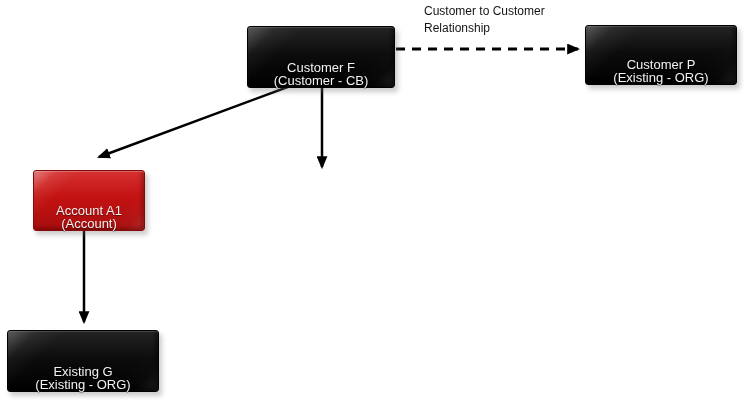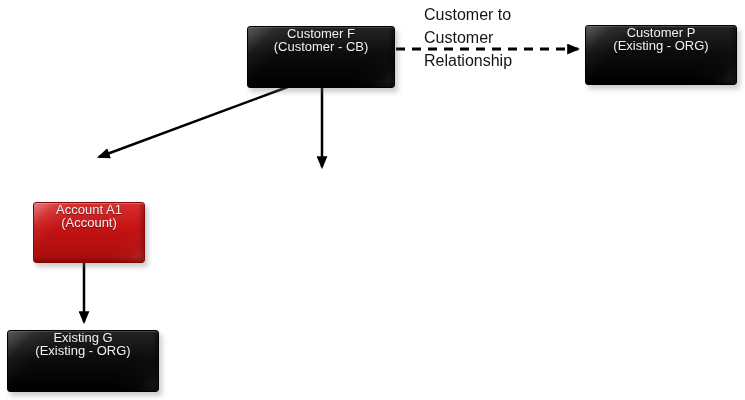--- a/index.html
+++ b/index.html
@@ -29,21 +29,21 @@
   }
   .connector.solid { stroke-width: 2.5px; }
   .connector.dashed { stroke-width: 3px; stroke-dasharray: 9 7; }
   .arrowhead-fill { fill: var(--arrow, #000000); }
 
   .node {
     position: absolute;
     border-radius: 3px;
     display: flex;
     flex-direction: column;
-    justify-content: flex-start;
+    justify-content: flex-end;
     align-items: center;
     text-align: center;
     color: var(--box_text, #f2f2f2);
     font-size: 13px;
     line-height: 1;
     box-shadow: 3px 4px 5px rgba(110,110,110,0.35);
   }
   .node .node-title, .node .node-subtitle {
     width: 100%;
     text-shadow: 0 1px 1px rgba(0,0,0,0.45);
@@ -66,30 +66,30 @@
       linear-gradient(to bottom, #d73030 0%, #c31212 45%, #a80d0d 100%);
     border: 1px solid #860909;
     box-shadow:
       3px 4px 5px rgba(110,110,110,0.35),
       inset 0 1px 1px rgba(255,255,255,0.3),
       inset -2px -2px 4px rgba(90,0,0,0.55);
   }
 
   #node-customer-f { left: 247px; top: 26px;  width: 146px; height: 60px; }
   #node-customer-p { left: 585px; top: 25px;  width: 150px; height: 58px; }
-  #node-account-a1 { left: 33px;  top: 170px; width: 110px; height: 59px; margin-top: 32px; }
+  #node-account-a1 { left: 33px;  top: 170px; width: 110px; height: 59px; }
   #node-account-a2 { left: 264px; top: 173px; width: 117px; height: 59px; }
   #node-customer-g { left: 7px;   top: 330px; width: 150px; height: 60px; }
 
   .edge-label {
     position: absolute;
     left: 424px;
     top: 3px;
     width: 136px;
-    font-size: 16px;
+    font-size: 12px;
     line-height: 1.45;
     color: #141414;
   }
 </style>
 </head>
 <body>
 
 <div class="canvas">
 
   <svg class="connector-layer" viewBox="0 0 745 400" xmlns="http://www.w3.org/2000/svg">

